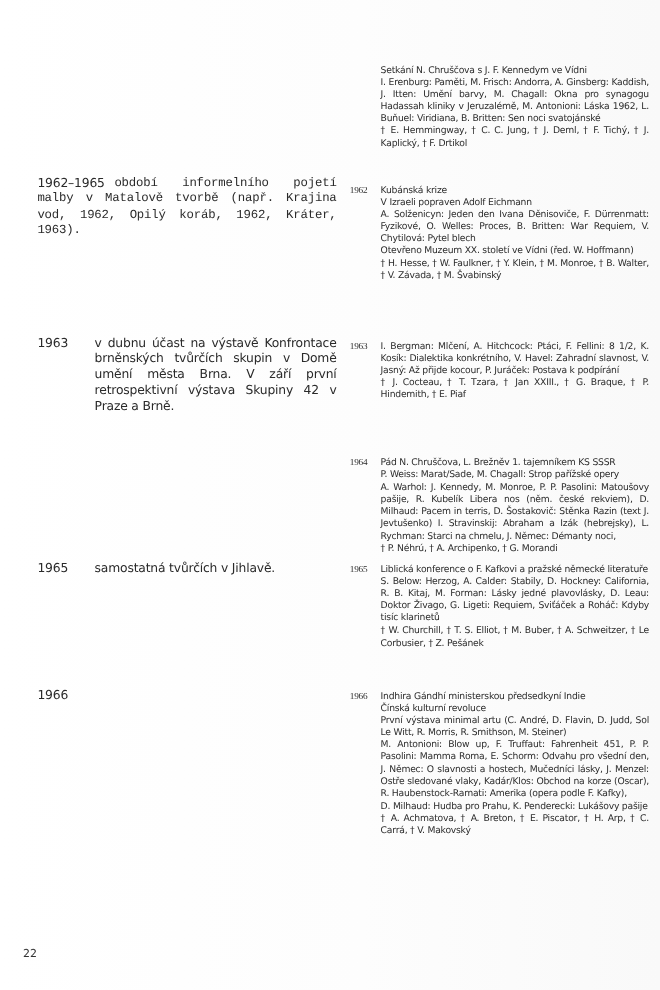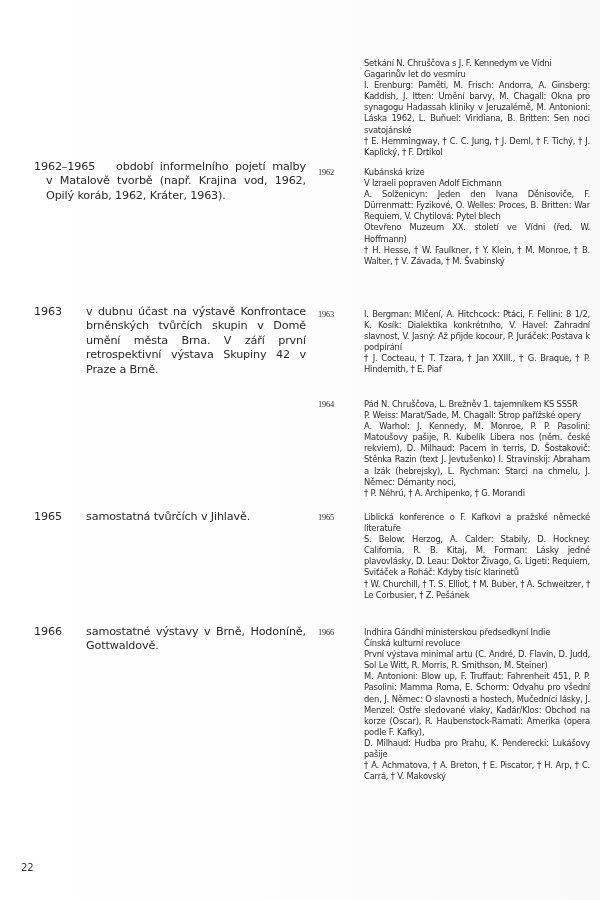--- a/index.html
+++ b/index.html
@@ -55,64 +55,62 @@
       letter-spacing: -0.2px;
       color: #2c2c2c;
     }
     .right-entry .year {
       position: absolute;
       left: 0;
       top: 0;
       font-family: Liberation Serif, serif;
     }
     .right-entry .lines {
-      margin-left: 46px;
+      margin-left: 28px;
       text-align: justify;
     }
     .right-entry .line {
       display: block;
     }
     .page-number {
       position: absolute;
       left: 21px;
       top: 862px;
       font-size: 10px;
       color: #333;
     }
   </style>
 </head>
 <body>
 
 <div class="page">
 
   <div class="left-entry range" style="top:160px;">
     <span class="year">1962–1965</span>
-    <span class="text" style="margin-left:12px;text-indent:70px;">období informelního pojetí malby v Matalově tvorbě (např. Krajina vod, 1962, Opilý koráb, 1962, Kráter, 1963).</span>
+    <span class="text" style="margin-left:0;text-indent:70px;font-family:Liberation Mono, monospace;">období informelního pojetí malby v Matalově tvorbě (např. Krajina vod, 1962, Opilý koráb, 1962, Kráter, 1963).</span>
   </div>
 
   <div class="left-entry" style="top:305px;">
     <span class="year">1963</span>
     <span class="text">v dubnu účast na výstavě Konfrontace brněnských tvůrčích skupin v Domě umění města Brna. V září první retrospektivní výstava Skupiny 42 v Praze a Brně.</span>
   </div>
 
   <div class="left-entry" style="top:510px;">
     <span class="year">1965</span>
     <span class="text">samostatná tvůrčích v Jihlavě.</span>
   </div>
 
   <div class="left-entry" style="top:625px;">
     <span class="year">1966</span>
-    <span class="text">samostatné výstavy v Brně, Hodoníně, Gottwaldově.</span>
   </div>
 
   <div class="right-entry" style="top:58px;">
     <span class="year"></span>
     <div class="lines">
       <span class="line">Setkání N. Chruščova s J. F. Kennedym ve Vídni</span>
-      <span class="line">Gagarinův let do vesmíru</span>
       <span class="line">I. Erenburg: Paměti, M. Frisch: Andorra, A. Ginsberg: Kaddish, J. Itten: Umění barvy, M. Chagall: Okna pro synagogu Hadassah kliniky v Jeruzalémě, M. Antonioni: Láska 1962, L. Buňuel: Viridiana, B. Britten: Sen noci svatojánské</span>
       <span class="line">† E. Hemmingway, † C. C. Jung, † J. Deml, † F. Tichý, † J. Kaplický, † F. Drtikol</span>
     </div>
   </div>
 
   <div class="right-entry" style="top:167px;">
     <span class="year">1962</span>
     <div class="lines">
       <span class="line">Kubánská krize</span>
       <span class="line">V Izraeli popraven Adolf Eichmann</span>
@@ -123,21 +121,21 @@
   </div>
 
   <div class="right-entry" style="top:309px;">
     <span class="year">1963</span>
     <div class="lines">
       <span class="line">I. Bergman: Mlčení, A. Hitchcock: Ptáci, F. Fellini: 8 1/2, K. Kosík: Dialektika konkrétního, V. Havel: Zahradní slavnost, V. Jasný: Až přijde kocour, P. Juráček: Postava k podpírání</span>
       <span class="line">† J. Cocteau, † T. Tzara, † Jan XXIII., † G. Braque, † P. Hindemith, † E. Piaf</span>
     </div>
   </div>
 
-  <div class="right-entry" style="top:399px;">
+  <div class="right-entry" style="top:415px;">
     <span class="year">1964</span>
     <div class="lines">
       <span class="line">Pád N. Chruščova, L. Brežněv 1. tajemníkem KS SSSR</span>
       <span class="line">P. Weiss: Marat/Sade, M. Chagall: Strop pařížské opery</span>
       <span class="line">A. Warhol: J. Kennedy, M. Monroe, P. P. Pasolini: Matoušovy pašije, R. Kubelík Libera nos (něm. české rekviem), D. Milhaud: Pacem in terris, D. Šostakovič: Stěnka Razin (text J. Jevtušenko) I. Stravinskij: Abraham a Izák (hebrejsky), L. Rychman: Starci na chmelu, J. Němec: Démanty noci,</span>
       <span class="line">† P. Néhrú, † A. Archipenko, † G. Morandi</span>
     </div>
   </div>
 
   <div class="right-entry" style="top:512px;">

